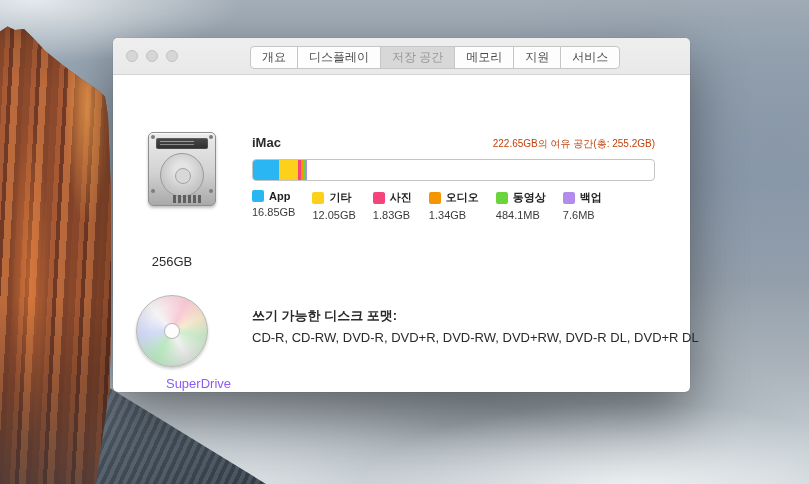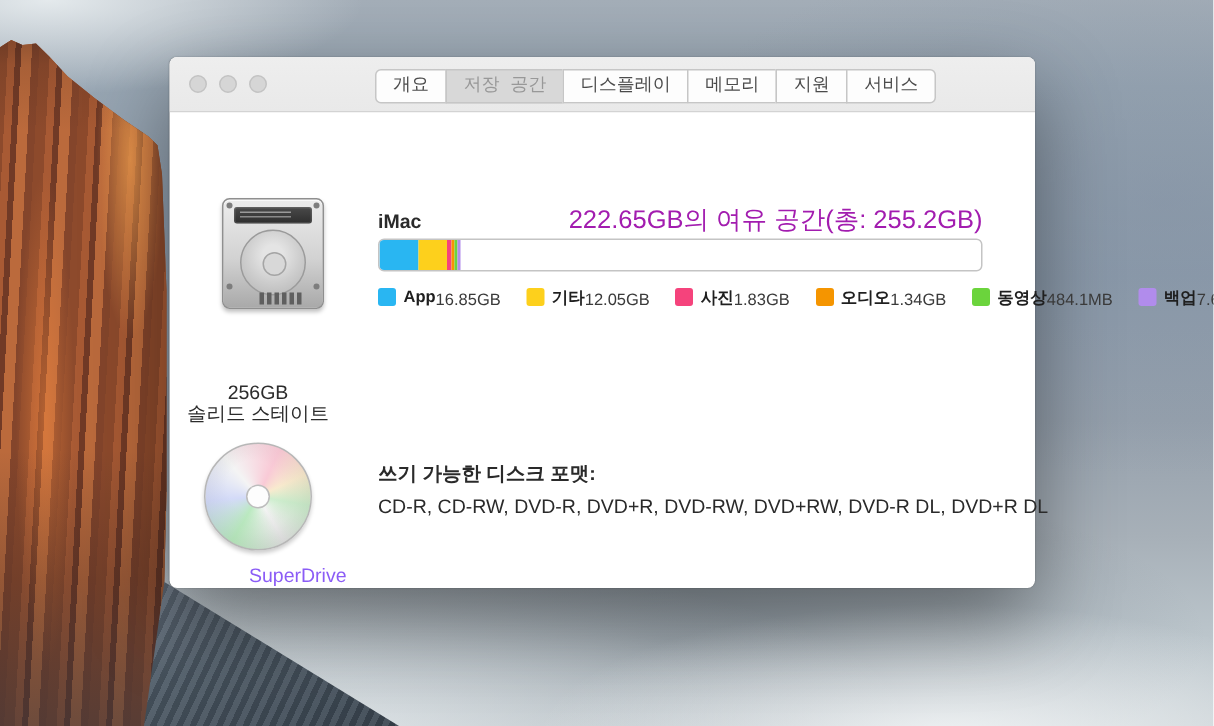--- a/index.html
+++ b/index.html
@@ -53,21 +53,20 @@
   .traffic { position:absolute; left:13px; top:12px; display:flex; gap:8px; }
   .traffic span {
     width:12px; height:12px; border-radius:50%;
     background:#d6d6d6; border:1px solid #c3c3c3; display:block; cursor:default;
   }
   .tabs { position:absolute; left:137px; top:8px; display:flex; }
   .tab {
     height:23px; line-height:21px; padding:0 11px; font-size:12px; color:#4b4b4b;
     background:#fdfdfd; border:1px solid #c6c6c6; margin-left:-1px; cursor:default;
     white-space:nowrap;
-    font-family:Liberation Mono, monospace;
   }
   .tab:first-child { border-radius:4px 0 0 4px; margin-left:0; }
   .tab:last-child  { border-radius:0 4px 4px 0; }
   .tab.selected { background:#d8d8d8; color:#989898; }
 
   .content { position:absolute; left:0; top:38px; right:0; bottom:0; }
 
   
   .left-col { position:absolute; left:0; top:0; width:118px; }
   .hdd-icon { position:absolute; left:35px; top:56px; width:68px; height:74px;
@@ -105,29 +104,29 @@
   .cd-icon::after { content:""; position:absolute; left:28px; top:28px; width:14px; height:14px;
     border-radius:50%; background:#fdfdfd; box-shadow:0 0 0 1px #bdbdbd; }
   .cd-label { position:absolute; left:0; top:300px; width:118px; text-align:right;
     font-size:13px; color:#8b5cf6; }
 
   
   .main-col { position:absolute; left:139px; top:0; width:403px; }
   .head-row { position:absolute; left:0; top:59px; width:403px; display:flex;
     justify-content:space-between; align-items:baseline;gap:16px; }
   .device-name { font-size:13px; font-weight:bold; color:#2a2a2a; }
-  .free-space  { font-size:17px; color:#a21caf; }
+  .free-space  { font-size:10px; color:#c2410c; }
 
   .bar { position:absolute; left:0; top:83px; width:403px; height:22px;
     border:1px solid #c4c4c4; border-radius:4px; background:#fff; overflow:hidden;
     display:flex; }
   .bar .seg { height:100%; }
 
   .legend { position:absolute; left:0; top:114px; display:flex; gap:17px; }
-  .legend-item { display:flex; flex-direction:row; }
+  .legend-item { display:flex; flex-direction:column; }
   .legend-head { display:flex; align-items:center; gap:5px; }
   .swatch { width:12px; height:12px; border-radius:2px; display:block; }
   .legend-label { font-size:11px; font-weight:bold; color:#1f1f1f; white-space:nowrap; }
   .legend-value { font-size:11px; color:#3a3a3a; margin-top:4px; white-space:nowrap; }
 
   .formats-title { position:absolute; left:0; top:231px; font-size:13px; font-weight:bold; color:#2a2a2a; }
   .formats-list  { position:absolute; left:0; top:254px; font-size:13px; color:#2a2a2a; white-space:nowrap; }
 </style>
 </head>
 <body>
@@ -139,22 +138,22 @@
 
 <div class="window">
   <div class="titlebar">
     <div class="traffic">
       <span></span>
       <span></span>
       <span></span>
     </div>
     <div class="tabs">
       <div class="tab">개요</div>
+      <div class="tab">디스플레이</div>
       <div class="tab selected">저장 공간</div>
-      <div class="tab">디스플레이</div>
       <div class="tab">메모리</div>
       <div class="tab">지원</div>
       <div class="tab">서비스</div>
     </div>
   </div>
 
   <div class="content">
 
     <div class="left-col">
       <div class="hdd-icon">
@@ -168,21 +167,20 @@
             <i></i>
             <i></i>
             <i></i>
             <i></i>
             <i></i>
             <i></i>
           </div>
       </div>
       <div class="hdd-text">
         <div>256GB</div>
-        <div>솔리드 스테이트</div>
       </div>
 
       <div class="cd-icon"></div>
       <div class="cd-label">SuperDrive</div>
     </div>
 
     <div class="main-col">
       <div class="head-row">
         <span class="device-name">iMac</span>
         <span class="free-space">222.65GB의 여유 공간(총: 255.2GB)</span>

